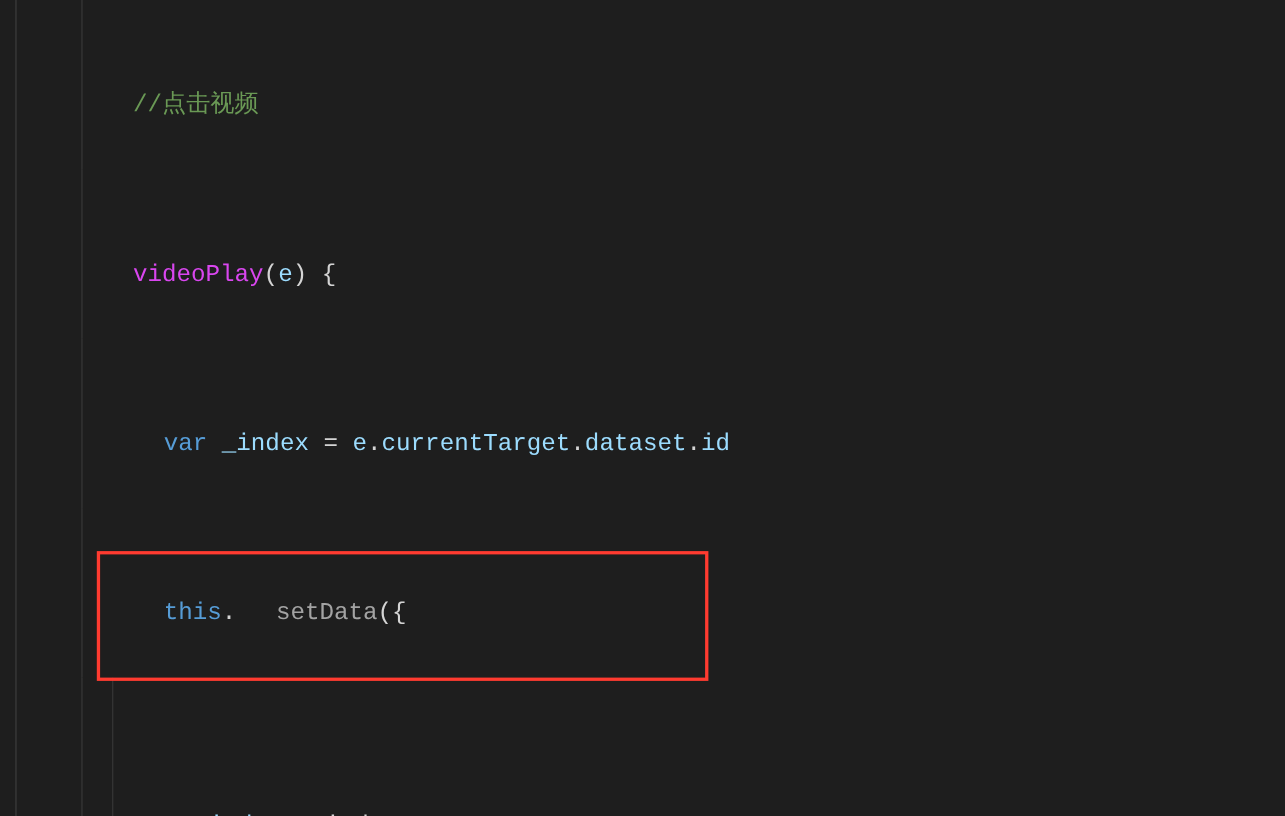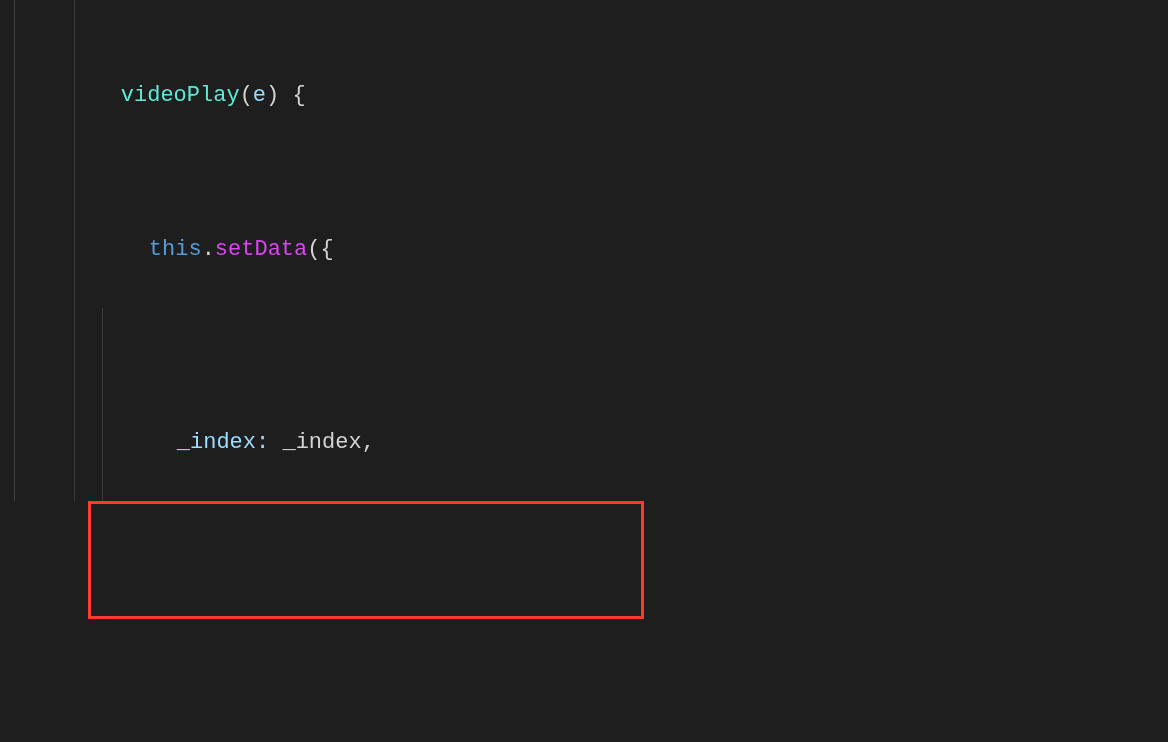--- a/index.html
+++ b/index.html
@@ -35,25 +35,25 @@
     }
     
     .code-line {
       white-space: pre;
       position: relative;
       padding-left: 24px;
     }
     
     .comment { color: #6a9955; }
     .keyword { color: #569cd6; }
-    .function-name { color: #5eead4; text-align: center; }
+    .function-name { color: #d946ef; text-align: center; }
     .variable { color: #9cdcfe; }
     .punctuation { color: #d4d4d4; }
     .this-kw { color: #569cd6; margin-top: 20px; }
-    .method { color: #d946ef; }
+    .method { color: #a3a3a3; margin-left: 36px; }
     .default-text { color: #d4d4d4; }
     
     .highlight-box {
       position: absolute;
       border: 3px solid #ff3b30;
       pointer-events: none;
       z-index: 10;
     }
     
     .guide {
@@ -63,26 +63,34 @@
       top: 0;
       bottom: 0;
     }
   </style>
 </head>
 <body>
 
 <div class="editor">
   <div class="gutter-line"></div>
 
+  <div class="code-line" style="padding-left:48px;">
+    <span class="guide" style="left:54px;"></span>
+    <span class="comment">//点击视频</span>
+  </div>
 
   <div class="code-line" style="padding-left:48px;">
     <span class="guide" style="left:54px;"></span>
     <span class="function-name">videoPlay</span><span class="punctuation">(</span><span class="variable">e</span><span class="punctuation">) {</span>
   </div>
 
+  <div class="code-line" style="padding-left:76px;">
+    <span class="guide" style="left:54px;"></span>
+    <span class="keyword">var</span><span class="default-text"> </span><span class="variable">_index</span><span class="default-text"> = </span><span class="variable">e</span><span class="punctuation">.</span><span class="variable">currentTarget</span><span class="punctuation">.</span><span class="variable">dataset</span><span class="punctuation">.</span><span class="variable">id</span>
+  </div>
 
   <div class="code-line" style="padding-left:76px;">
     <span class="guide" style="left:54px;"></span>
     <span class="this-kw">this</span><span class="punctuation">.</span><span class="method">setData</span><span class="punctuation">({</span>
   </div>
 
   <div class="code-line" style="padding-left:104px;">
     <span class="guide" style="left:54px;"></span>
     <span class="guide" style="left:82px;"></span>
     <span class="variable">_index:</span><span class="default-text"> _index,</span>

